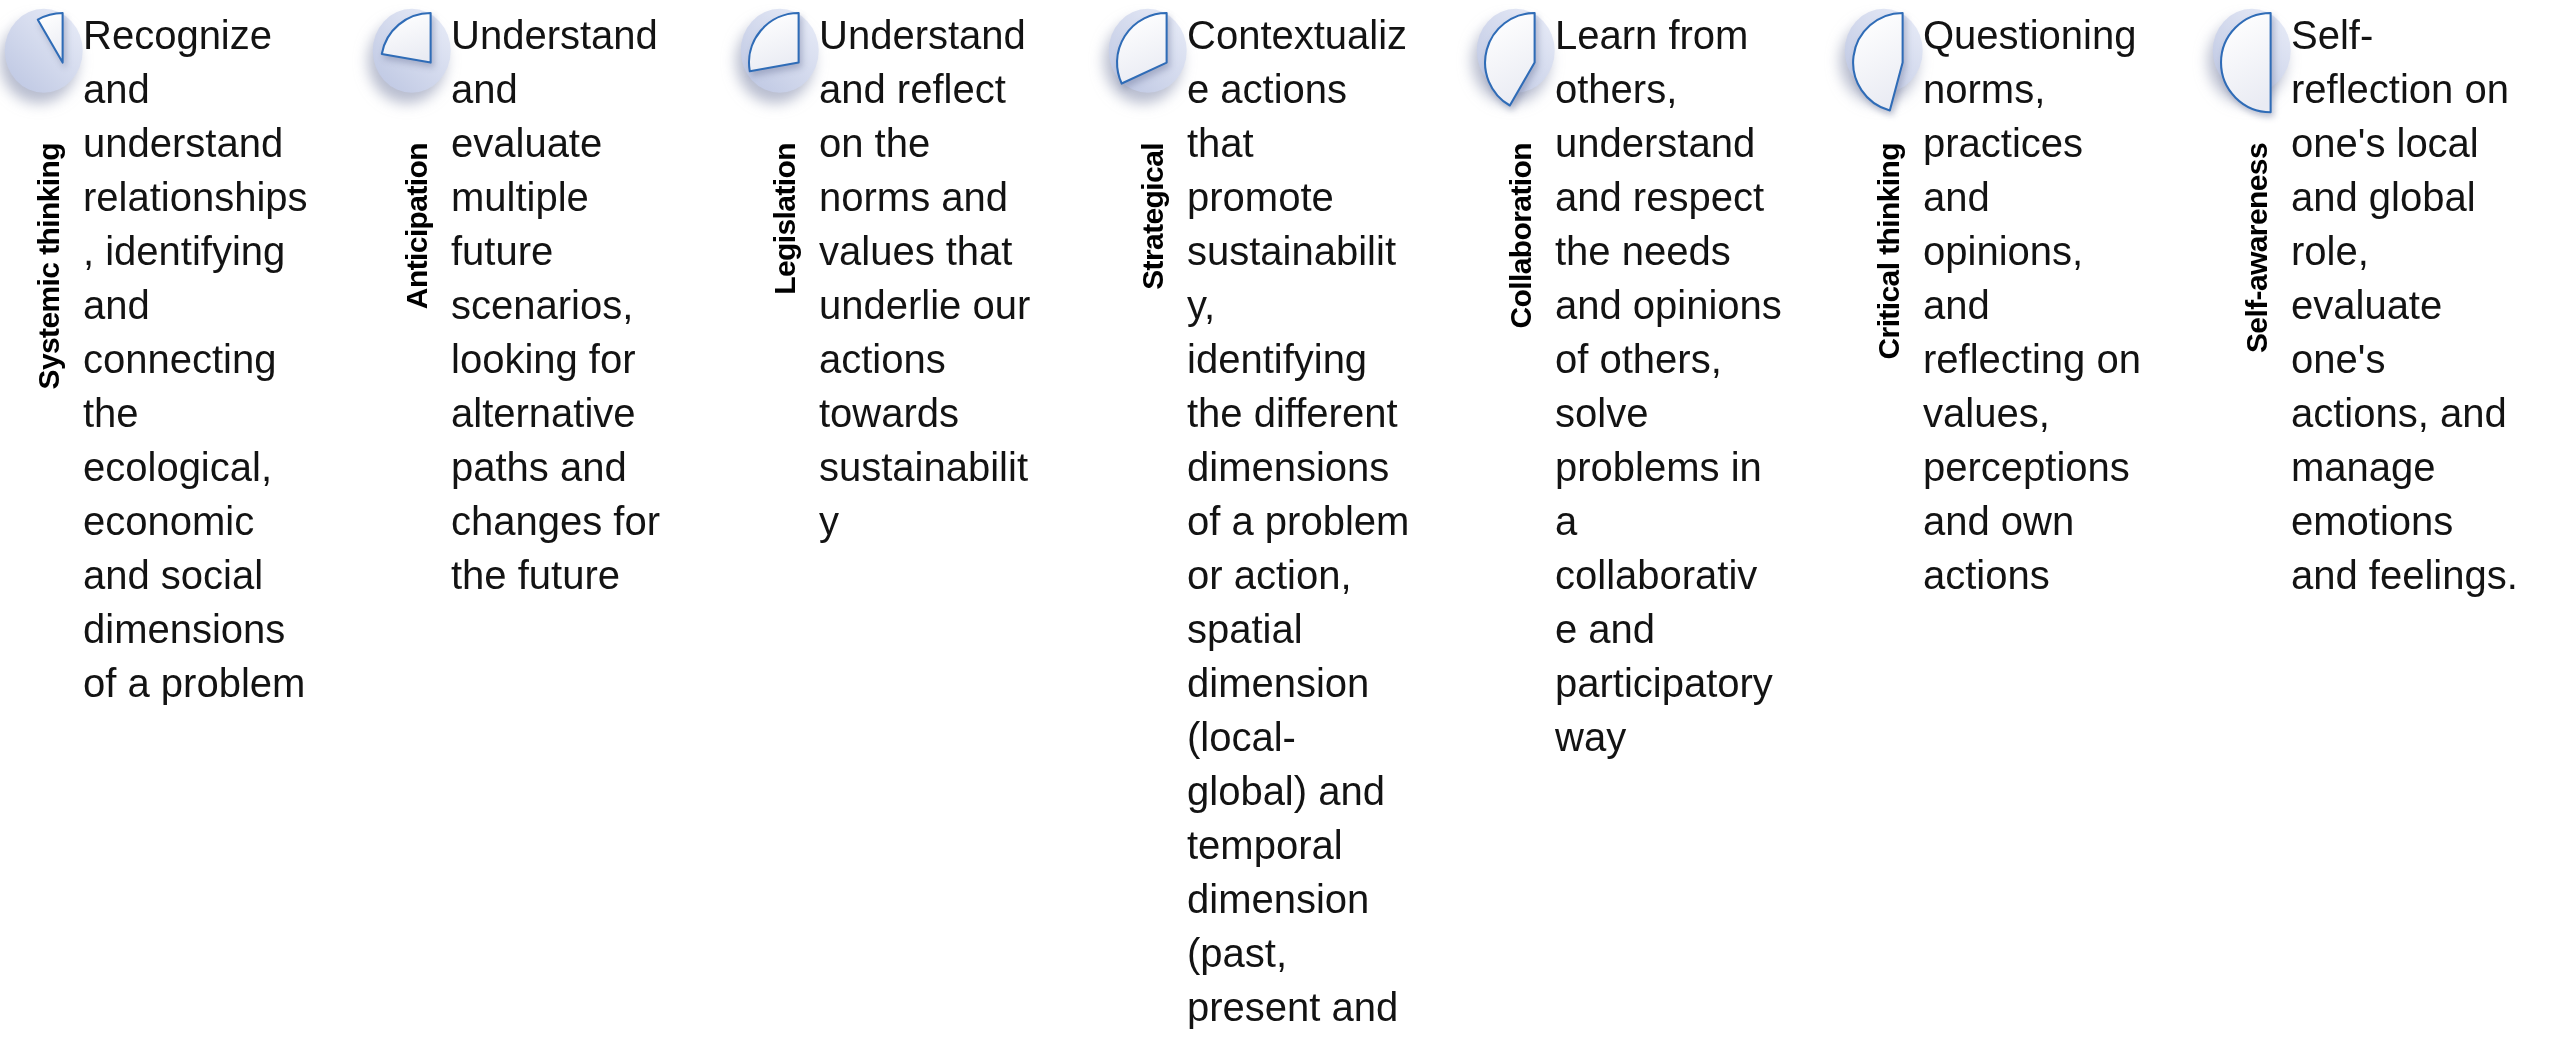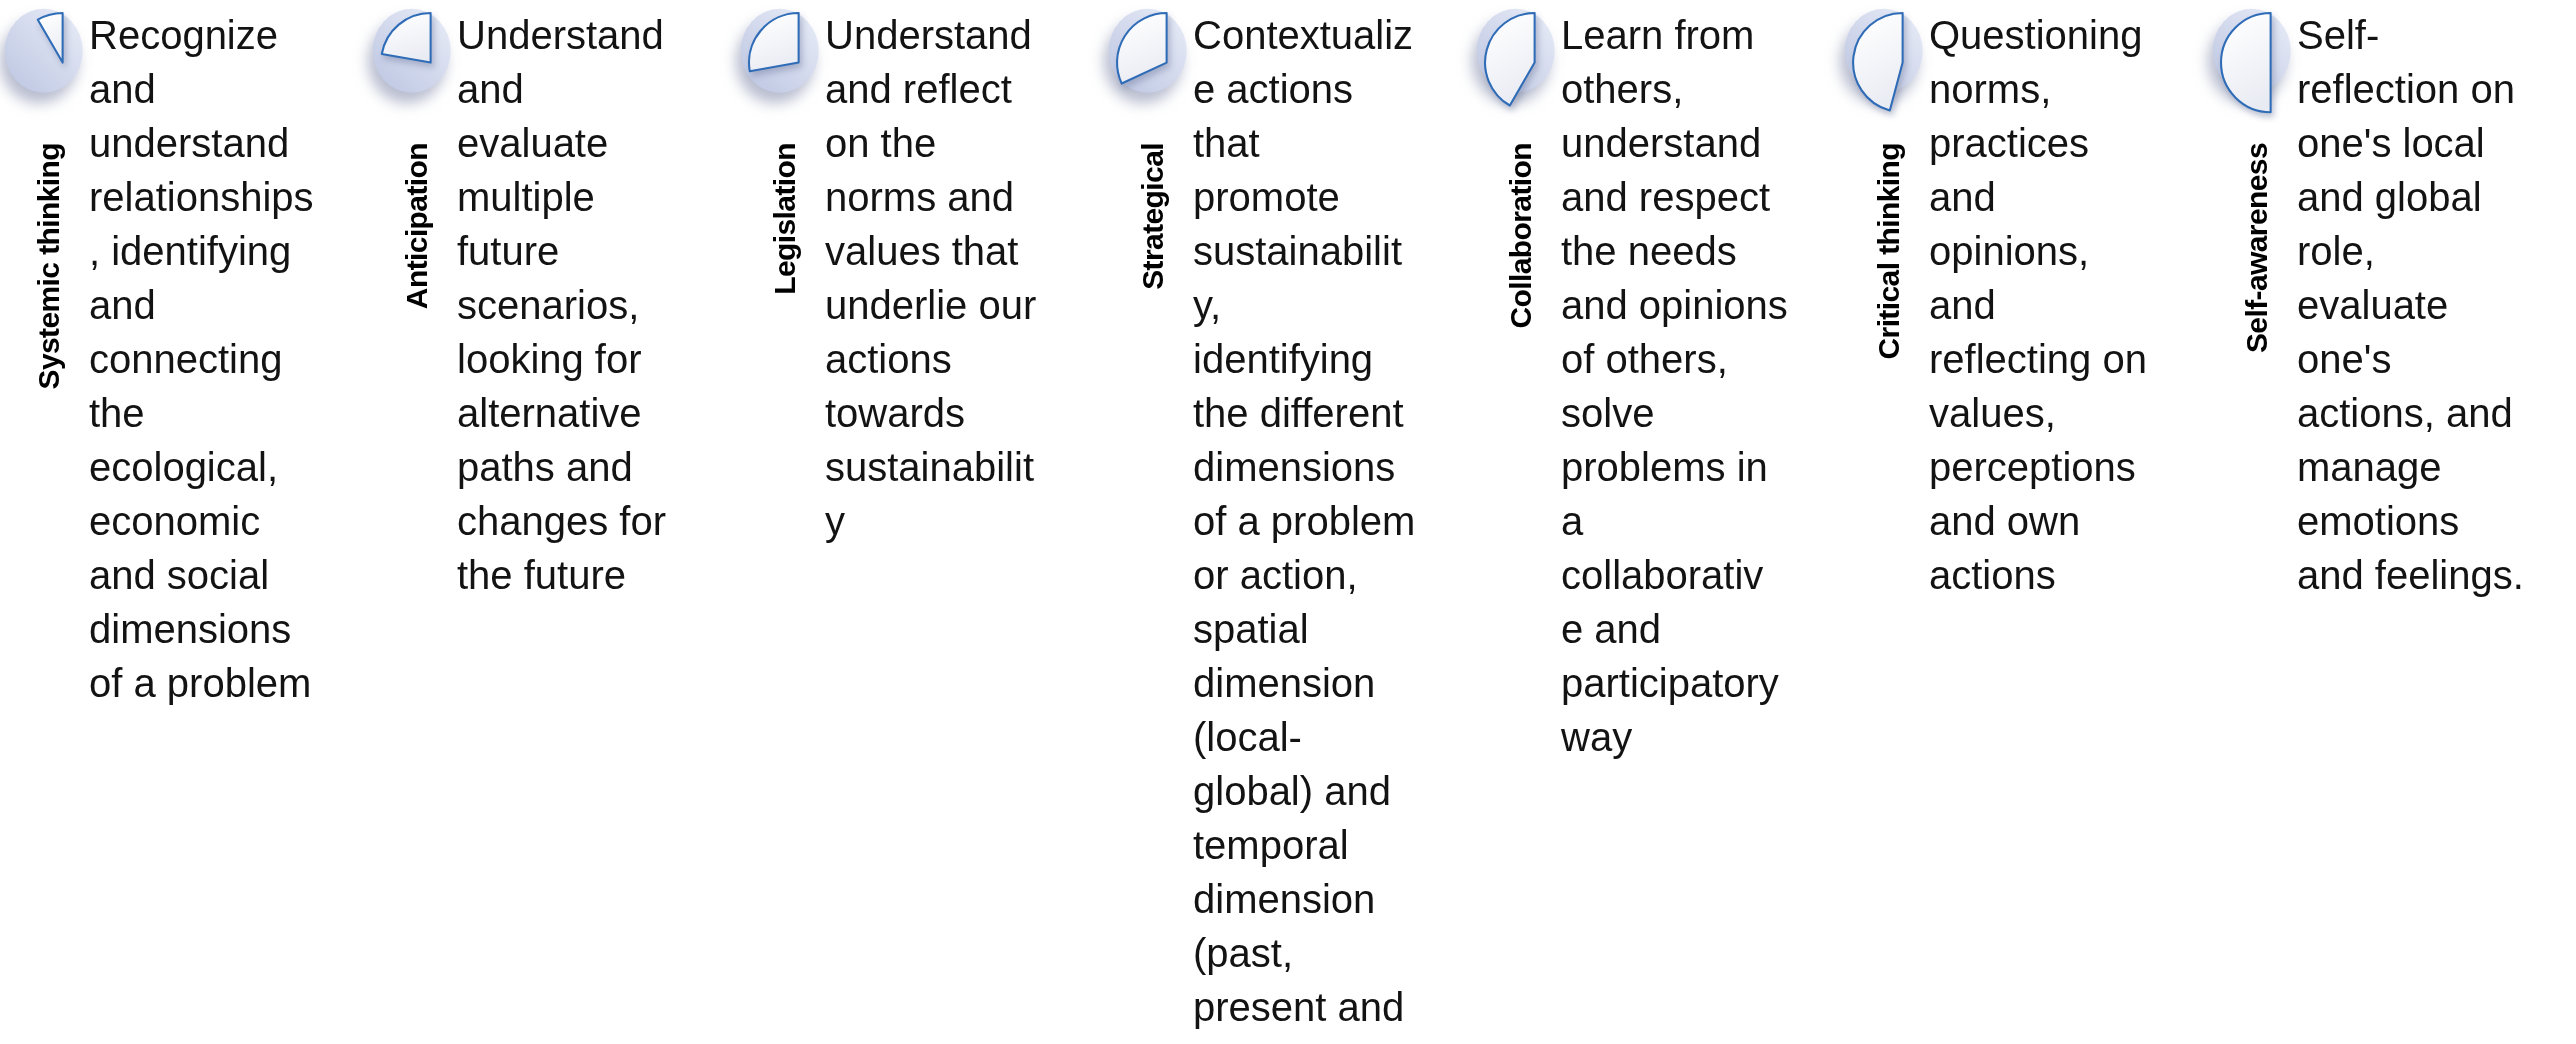--- a/index.html
+++ b/index.html
@@ -45,21 +45,21 @@
     transform: rotate(180deg);
     font-size: 30px;
     font-weight: bold;
     color: #000000;
     letter-spacing: -0.6px;
     white-space: nowrap;
     line-height: 38px;
   }
   .desc {
     position: absolute;
-    left: 89px;
+    left: 83px;
     top: 8.3px;
     width: 299px;
     font-size: 40px;
     line-height: 54px;
     color: #131313;
     white-space: pre-line;
   }
   .defs-holder {
     position: absolute;
     width: 0;

